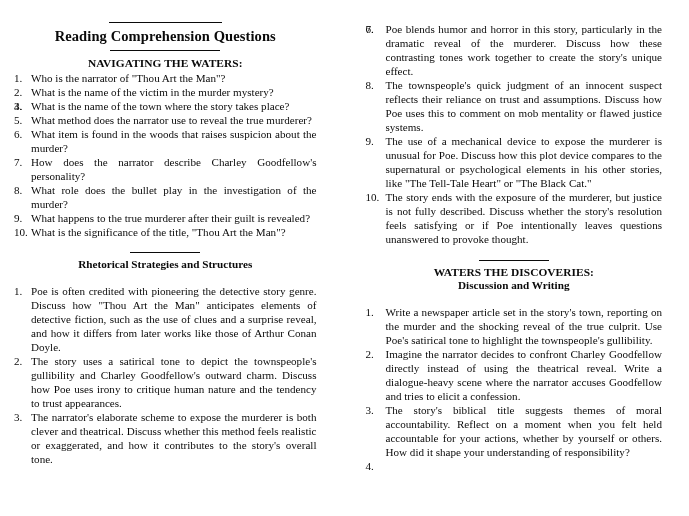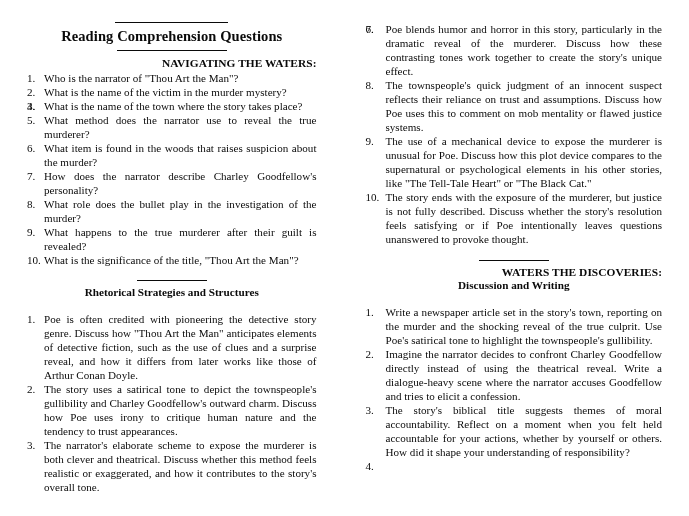--- a/index.html
+++ b/index.html
@@ -26,21 +26,21 @@
     flex-direction: row;
     width: 689px;
     height: 516px;
     box-sizing: border-box;
   }
   .col {
     box-sizing: border-box;
     width: 344.5px;
   }
   .col-left {
-    padding: 22px 28px 0 27px;
+    padding: 22px 28px 0 14px;
   }
   .col-right {
     padding: 22px 27px 0 21px;
   }
 
   
   .rule {
     border: 0;
     border-top: 1.6px solid #0a0a0a;
     margin: 0 auto;
@@ -64,21 +64,21 @@
   
   .doc-title {
     font-size: 14.5px;
     font-weight: bold;
     text-align: center;
     line-height: 1.18;
     margin: 0;
     letter-spacing: 0.1px;
   }
   .section-head {
-    text-align: right;
+    text-align: center;
     font-weight: bold;
     font-size: 11.4px;
     line-height: 1.22;
     margin: 0;
     letter-spacing: 0.05px;
   }
   .section-sub {
     text-align: center;
     font-weight: bold;
     font-size: 11.2px;

